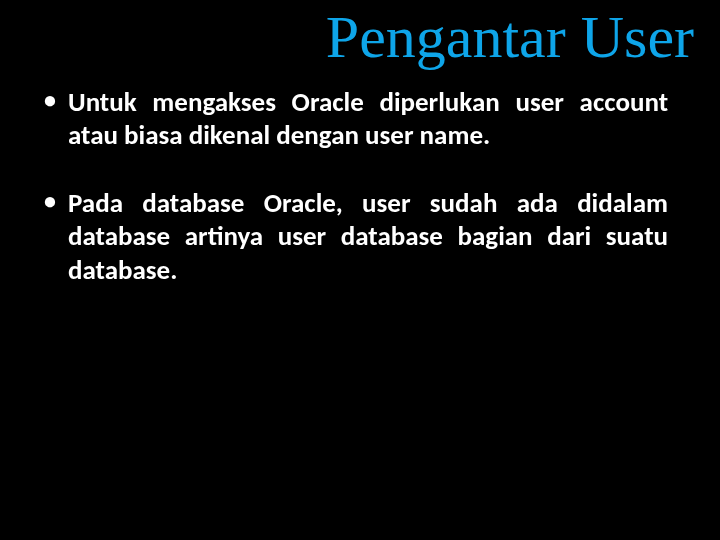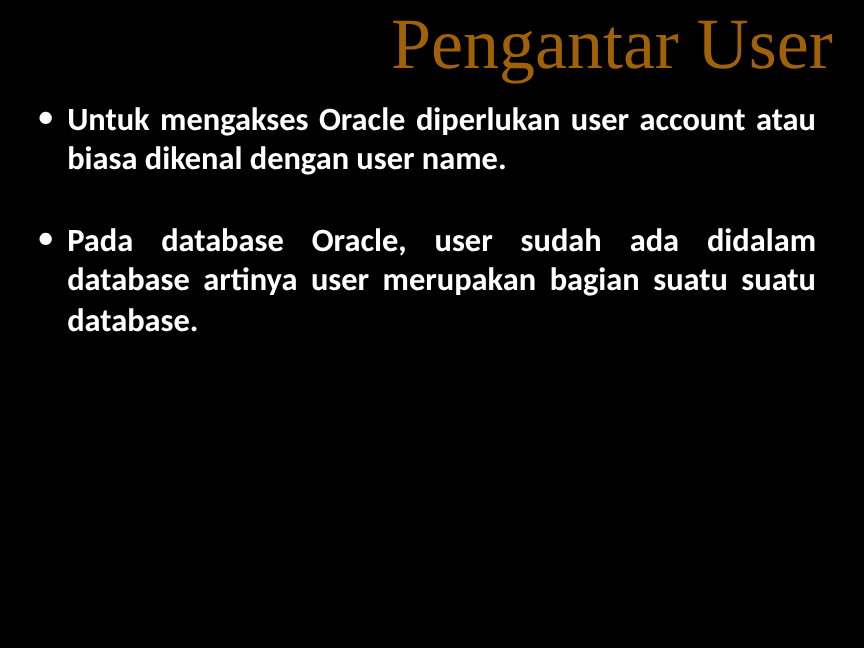--- a/index.html
+++ b/index.html
@@ -13,31 +13,31 @@
   .slide {
     width: 720px;
     height: 540px;
     box-sizing: border-box;
     padding: 6px 24px 24px 24px;
     font-family: "Calibri", "Segoe UI", Arial, sans-serif;
     color: #fff;
   }
   .title {
     font-family: "Brush Script MT", "Segoe Script", cursive;
-    color: #a16207;
+    color: #0ea5e9;
     font-size: 60px;
     text-align: right;
     padding-right: 2px;
     margin: 0 0 14px 0;
     line-height: 1.05;
     font-weight: 500;
   }
   ul.bullets {
     list-style: none;
-    margin: 4px;
+    margin: 16px;
     padding: 0 12px 0 28px;
   }
   ul.bullets li {
     position: relative;
     font-size: 27px;
     font-weight: 700;
     line-height: 1.24;
     margin-bottom: 34px;
     text-align: justify;
     color: #fff;
@@ -52,15 +52,15 @@
     color: #fff;
   }
 </style>
 </head>
 <body>
 
 <div class="slide">
   <h1 class="title">Pengantar User</h1>
   <ul class="bullets">
     <li>Untuk   mengakses  Oracle  diperlukan  user account  atau  biasa dikenal dengan user name.</li>
-    <li>Pada database Oracle, user sudah ada didalam database artinya user merupakan bagian suatu suatu database.</li>
+    <li>Pada database Oracle, user sudah ada didalam database artinya user database bagian dari suatu database.</li>
   </ul>
 </div>
 
 </body></html>

